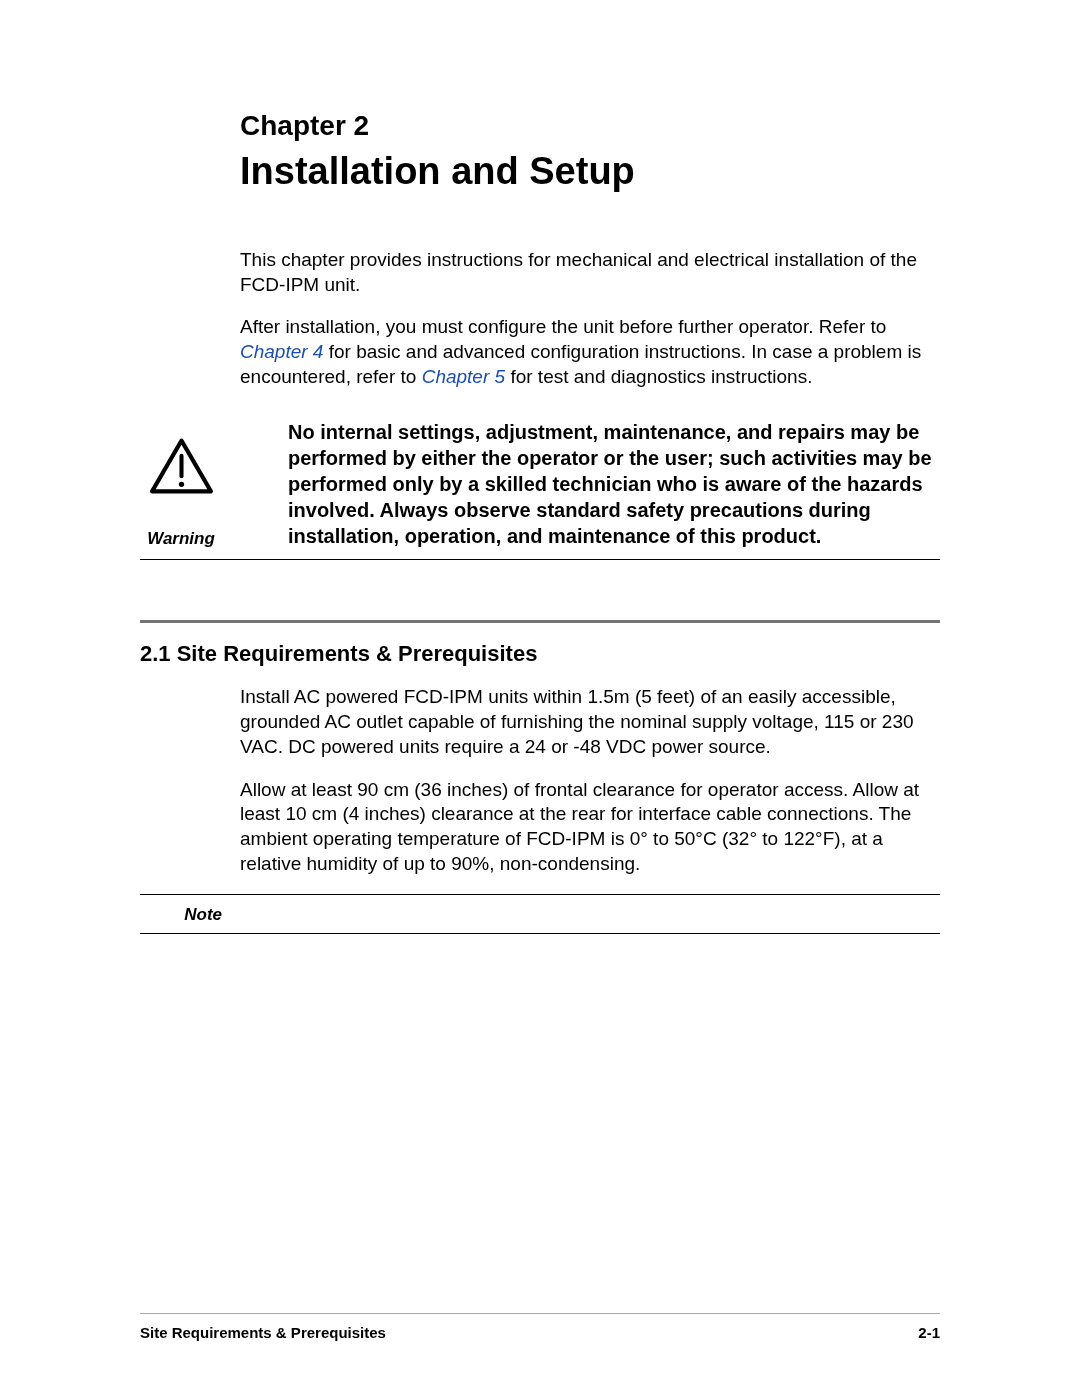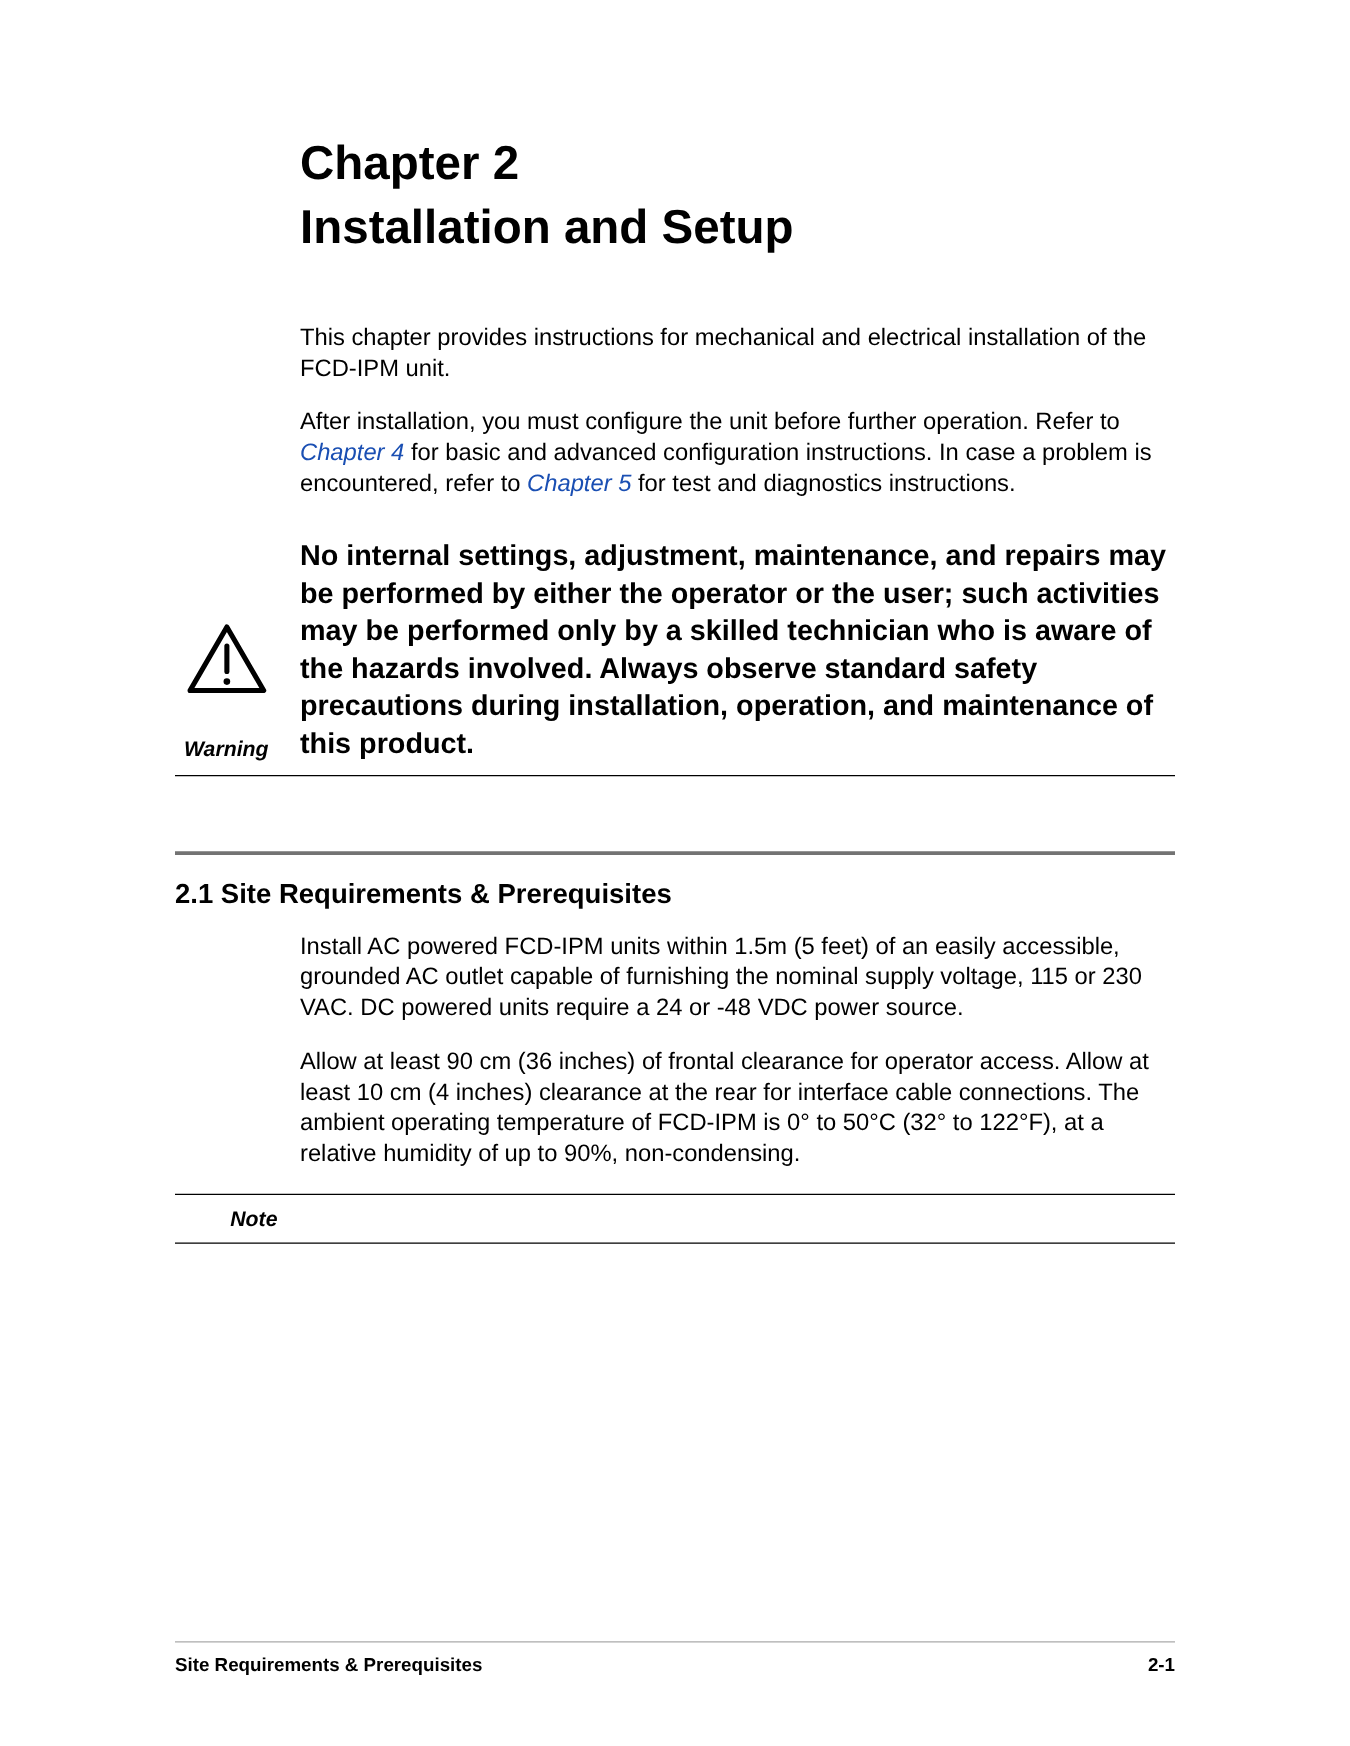--- a/index.html
+++ b/index.html
@@ -11,21 +11,21 @@
     color: #000;
     position: relative;
   }
   .page {
     padding: 110px 140px 60px 140px;
   }
   .content-col {
     margin-left: 100px;
   }
   .chapter-number {
-    font-size: 38px;
+    font-size: 28px;
     font-weight: 700;
     margin-bottom: 8px;
   }
   .chapter-title {
     font-size: 38px;
     font-weight: 700;
     margin-bottom: 55px;
   }
   .intro-p {
     font-size: 19px;
@@ -57,24 +57,25 @@
     width: 65px;
     height: 58px;
   }
   .warning-label {
     font-style: italic;
     font-weight: 700;
     font-size: 17px;
     margin-top: 2px;
   }
   .warning-text {
-    font-size: 23px;
+    font-size: 20px;
     font-weight: 700;
     line-height: 1.3;
     flex: 1;
+    margin-left: 48px;
   }
   .section-rule {
     border-top: 3px solid #737373;
     margin-left: -100px;
     padding-top: 18px;
   }
   .section-heading {
     font-size: 22px;
     font-weight: 700;
     margin-bottom: 18px;
@@ -126,21 +127,21 @@
 
 <div class="page">
   <div class="content-col">
 
     <div class="chapter-number">Chapter 2</div>
     <div class="chapter-title">Installation and Setup</div>
 
     <p class="intro-p">This chapter provides instructions for mechanical and electrical installation of the FCD-IPM unit.</p>
 
     <p class="intro-p">
-      <span>After installation, you must configure the unit before further operation. Refer to </span><span class="link">Chapter 4</span><span> for basic and advanced configuration instructions. In case a problem is encountered, refer to </span><span class="link">Chapter 5</span><span> for test and diagnostics instructions.</span>
+      <span>After installation, you must configure the unit before further operator. Refer to </span><span class="link">Chapter 4</span><span> for basic and advanced configuration instructions. In case a problem is encountered, refer to </span><span class="link">Chapter 5</span><span> for test and diagnostics instructions.</span>
     </p>
 
     <div class="warning-block">
       <div class="warning-icon-col">
         <svg class="warning-icon" viewBox="0 0 64 56">
           <polygon points="32,3 61,53 3,53" fill="none" stroke="#000" stroke-width="4" stroke-linejoin="round"></polygon>
           <line x1="32" y1="18" x2="32" y2="38" stroke="#000" stroke-width="4" stroke-linecap="round"></line>
           <circle cx="32" cy="46" r="2.6" fill="#000"></circle>
         </svg>
         <div class="warning-label">Warning</div>

